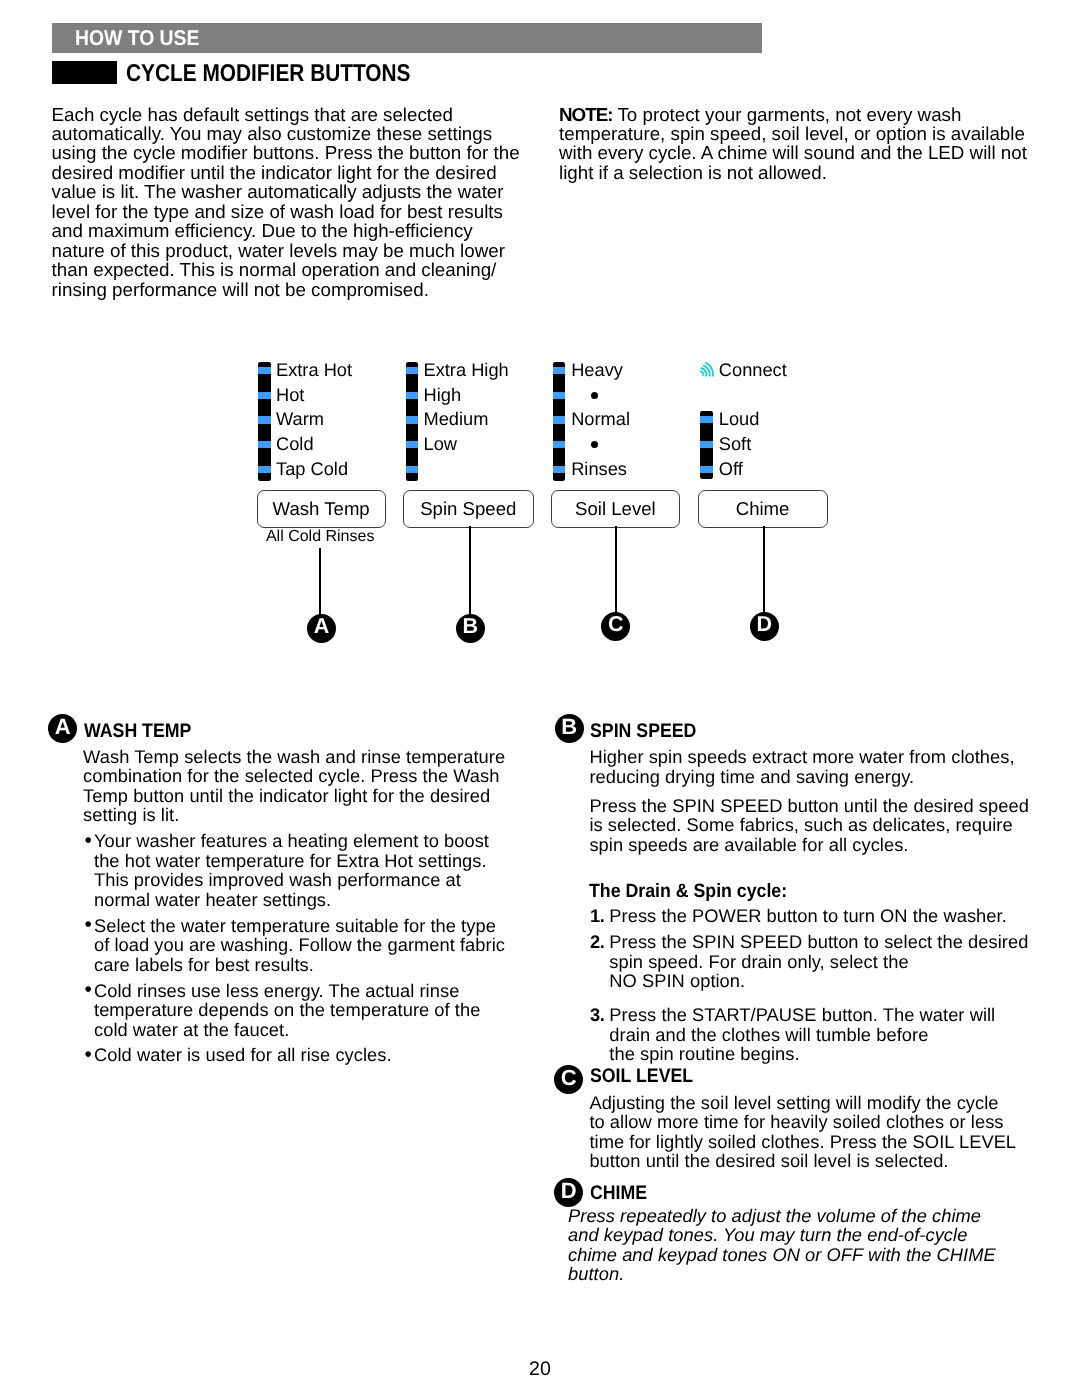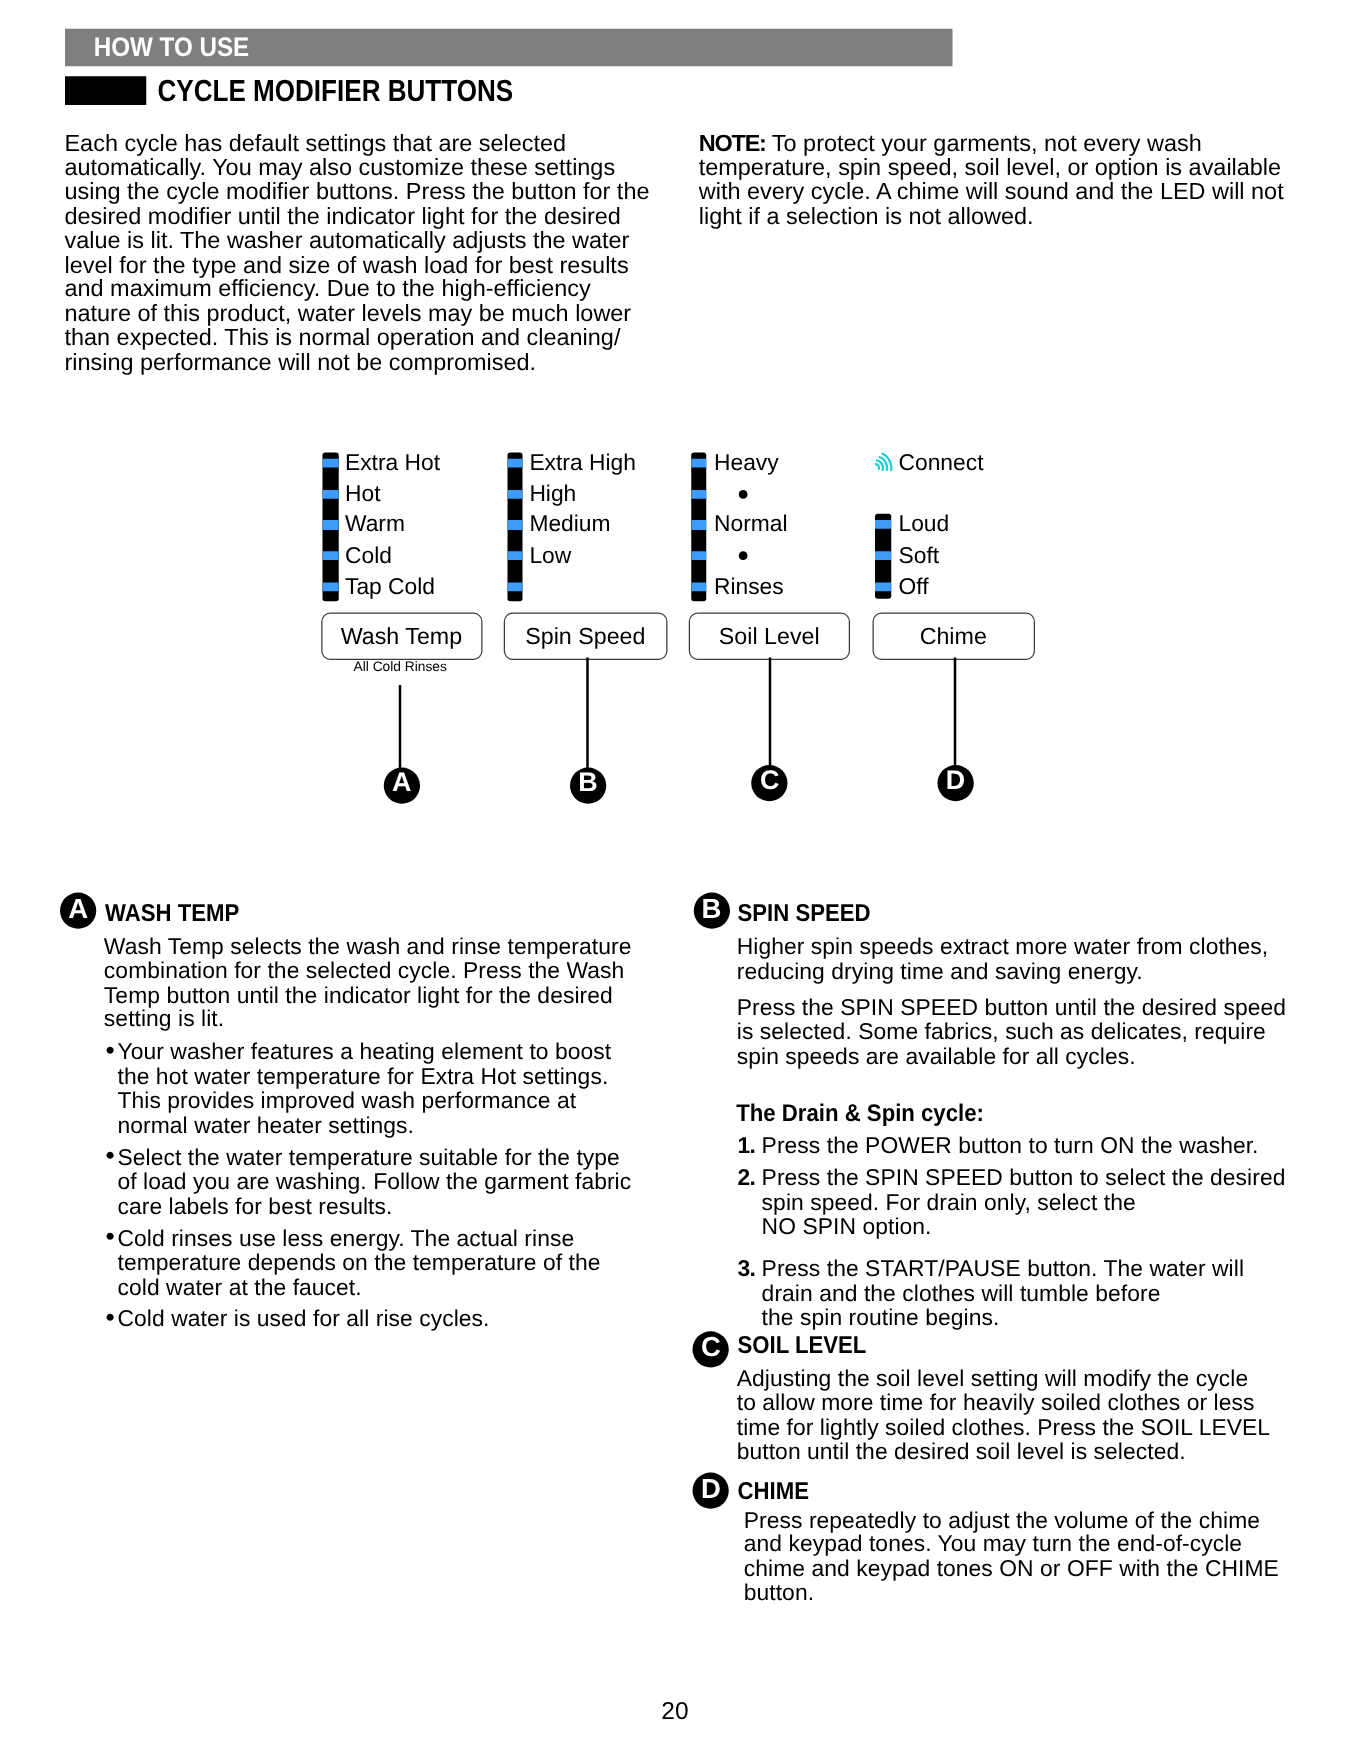--- a/index.html
+++ b/index.html
@@ -24,21 +24,21 @@
   .note-label{font-weight:bold;letter-spacing:-0.95px;}
 
   
   #diagram{left:0;top:0;width:1080px;height:1397px;pointer-events:none;}
   .led-strip{position:absolute;width:12.6px;border-radius:2.2px;background:#000;overflow:hidden;}
   .led-on{position:absolute;left:0;width:12.6px;height:7.05px;background:#3d9bfa;}
   .led-label{position:absolute;font-size:18.25px;line-height:18.25px;white-space:nowrap;}
   .led-dot{position:absolute;width:7.1px;height:7.1px;border-radius:50%;background:#000;}
   .mod-btn{position:absolute;height:36px;border:1.35px solid #3c3c3c;border-radius:7.2px;
            display:flex;align-items:center;justify-content:center;font-size:18.6px;background:#fff;}
-  .sublabel{position:absolute;font-size:11px;white-space:nowrap;text-align:center;}
+  .sublabel{position:absolute;font-size:16px;white-space:nowrap;text-align:center;}
   .lead-line{position:absolute;width:2px;background:#000;}
   .callout{position:absolute;width:29px;height:29px;border-radius:50%;background:#000;color:#fff;
            display:flex;align-items:center;justify-content:center;font-size:21.5px;font-weight:bold;
            line-height:1;padding-bottom:4px;box-sizing:border-box;}
 
   
   .sec-badge{position:absolute;width:29px;height:29px;border-radius:50%;background:#000;color:#fff;
            display:flex;align-items:center;justify-content:center;font-size:22px;font-weight:bold;
            line-height:1;padding-bottom:3px;box-sizing:border-box;}
   .sec-head{position:absolute;font-size:19.6px;font-weight:bold;letter-spacing:0px;white-space:nowrap;
@@ -214,20 +214,20 @@
   <div class="sec-badge" style="left:554.2px;top:1064.6px;">C</div>
   <div class="sec-head" style="left:589.5px;top:1065.4px;">SOIL LEVEL</div>
   <div class="sec-p" style="left:589.4px;top:1093.0px;">
     <div>Adjusting the soil level setting will modify the cycle</div>
     <div>to allow more time for heavily soiled clothes or less</div>
     <div>time for lightly soiled clothes. Press the SOIL LEVEL</div>
     <div>button until the desired soil level is selected.</div>
   </div>
   <div class="sec-badge" style="left:554.2px;top:1178.2px;">D</div>
   <div class="sec-head" style="left:589.5px;top:1181.7px;">CHIME</div>
-  <div class="sec-p" style="left:595px;top:1205.8px;">
+  <div class="sec-p" style="left:568px;top:1205.8px;font-style:italic;">
     <div>Press repeatedly to adjust the volume of the chime</div>
     <div>and keypad tones. You may turn the end-of-cycle</div>
     <div>chime and keypad tones ON or OFF with the CHIME</div>
     <div>button.</div>
   </div>
 </div>
 <div class="abs" id="page-number">20</div>
 
 </body></html>

